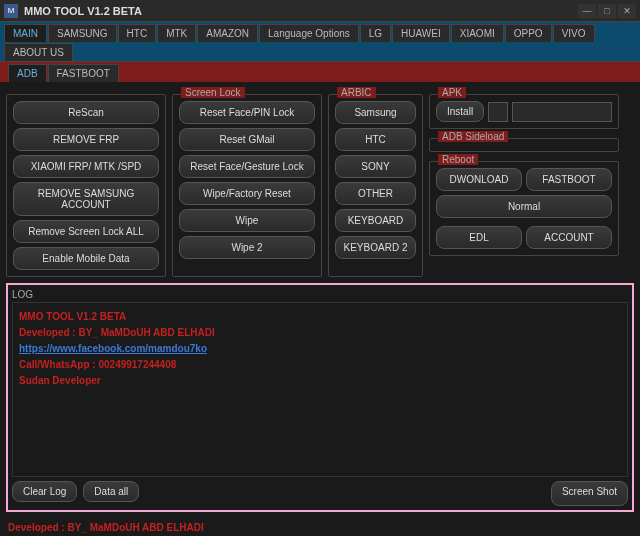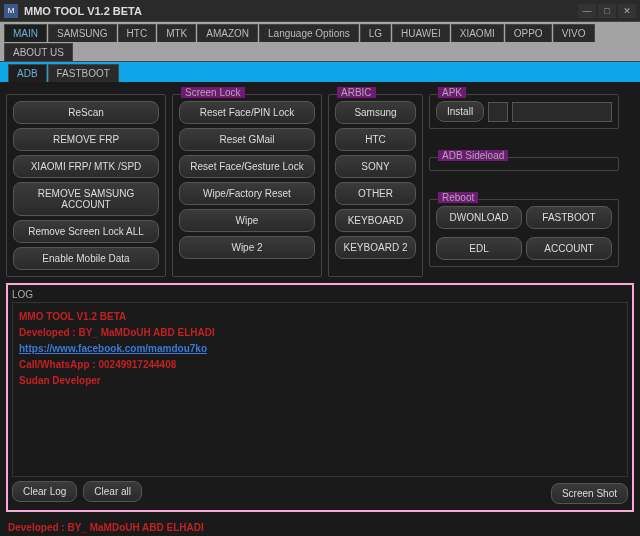--- a/index.html
+++ b/index.html
@@ -2,44 +2,44 @@
 <html><head>
 <meta charset="utf-8">
 <style>
 * { box-sizing: border-box; margin: 0; padding: 0; }
 body { background: #1a1a1a; font-family: Tahoma, Arial, sans-serif; font-size: 11px; color: #ccc; width: 640px; height: 536px; overflow: hidden; }
 .titlebar { background: #2a2a2a; height: 22px; display: flex; align-items: center; padding: 0 4px; border-bottom: 1px solid #444; }
 .titlebar-icon { width: 14px; height: 14px; background: #3a5a8a; margin-right: 6px; display:flex; align-items:center; justify-content:center; font-size:8px; color:#fff; }
 .titlebar-text { color: #ddd; font-weight: bold; font-size: 11px; flex: 1; }
 .win-controls { display: flex; gap: 2px; }
 .win-btn { width: 18px; height: 14px; background: #333; color: #aaa; font-size: 9px; text-align: center; line-height: 14px; cursor: pointer; }
-.tabs-outer { display: flex; background: #a3a3a3; border-bottom: 1px solid #444; padding-top: 2px; padding-left: 4px; gap: 1px; flex-wrap: wrap; }
+.tabs-outer { display: flex; background: #0c4a6e; border-bottom: 1px solid #444; padding-top: 2px; padding-left: 4px; gap: 1px; flex-wrap: wrap; }
 .tab { padding: 3px 8px; background: #2a2a2a; color: #bbb; font-size: 10px; border: 1px solid #444; border-bottom: none; cursor: pointer; }
 .tab.active { background: #1e1e1e; color: #6ab0d8; }
-.tabs-inner { display: flex; background: #0ea5e9; padding-top: 2px; padding-left: 8px; gap: 1px; }
+.tabs-inner { display: flex; background: #7f1d1d; padding-top: 2px; padding-left: 8px; gap: 1px; }
 .content { padding: 6px; }
 .panels-row { display: flex; gap: 6px; margin-bottom: 6px; }
-.col { display: flex; flex-direction: column; gap: 22px; }
+.col { display: flex; flex-direction: column; gap: 3px; }
 .group { border: 1px solid #444; border-radius: 2px; padding: 6px 6px 6px 6px; position: relative; margin-top: 6px; }
-.group-title { position: absolute; top: -8px; left: 8px; background: #701a75; padding: 0 4px; color: #aaa; font-size: 10px; }
+.group-title { position: absolute; top: -8px; left: 8px; background: #7f1d1d; padding: 0 4px; color: #aaa; font-size: 10px; }
 .btn { background: linear-gradient(#3a3a3a,#2a2a2a); border: 1px solid #555; color: #ddd; font-size: 10px; text-align: center; padding: 5px 4px; border-radius: 8px; cursor: pointer; margin-bottom: 4px; width: 100%; }
 .btn:last-child { margin-bottom: 0; }
 .btn-row { display: flex; gap: 4px; }
 .btn-row .btn { flex: 1; margin-bottom: 0; }
 .btn-small { width: auto; padding: 4px 10px; }
 .field-row { display: flex; gap: 4px; align-items: center; }
 .input-box { background: #2a2a2a; border: 1px solid #555; height: 20px; flex: 1; }
 .browse-box { background: #2a2a2a; border: 1px solid #555; width: 20px; height: 20px; }
 .log-group { border: 2px solid #f9a8d4; padding: 4px; }
 .log-label { color: #aaa; font-size: 10px; margin-bottom: 2px; }
 .log-box { background: #1a1a1a; border: 1px solid #333; height: 175px; padding: 6px; font-size: 10px; line-height: 16px; overflow: hidden; }
 .log-line { white-space: nowrap; }
 .red { color: #c62020; font-weight: bold; }
 .link { color: #3a7ad8; text-decoration: underline; font-weight: bold; }
-.bottom-row { display: flex; gap: 6px; margin-top: 4px; align-items: center; }
+.bottom-row { display: flex; gap: 6px; margin-top: 4px; }
 .spacer { flex: 1; }
 .footer { color: #c62020; font-weight: bold; font-size: 10px; padding: 4px 8px; }
 </style>
 </head>
 <body>
 
 <div class="titlebar">
   <div class="titlebar-icon">M</div>
   <div class="titlebar-text">MMO TOOL V1.2 BETA</div>
   <div class="win-controls">
@@ -114,40 +114,41 @@
       <div class="group">
         <div class="group-title">ADB Sideload</div>
       </div>
 
       <div class="group">
         <div class="group-title">Reboot</div>
         <div class="btn-row" style="margin-bottom:4px">
           <div class="btn">DWONLOAD</div>
           <div class="btn">FASTBOOT</div>
         </div>
+        <div class="btn">Normal</div>
         <div class="btn-row" style="margin-top:8px">
           <div class="btn">EDL</div>
           <div class="btn">ACCOUNT</div>
         </div>
       </div>
     </div>
 
   </div>
 
   <div class="log-group">
     <div class="log-label">LOG</div>
     <div class="log-box">
       <div class="log-line red">MMO TOOL V1.2 BETA</div>
       <div class="log-line red">Developed : BY_ MaMDoUH ABD ELHADI</div>
       <div class="log-line link">https://www.facebook.com/mamdou7ko</div>
       <div class="log-line red">Call/WhatsApp : 00249917244408</div>
       <div class="log-line red">Sudan Developer</div>
     </div>
     <div class="bottom-row">
       <div class="btn btn-small">Clear Log</div>
-      <div class="btn btn-small">Clear all</div>
+      <div class="btn btn-small">Data all</div>
       <div class="spacer"></div>
       <div class="btn btn-small">Screen Shot</div>
     </div>
   </div>
 </div>
 
 <div class="footer">Developed : BY_ MaMDoUH ABD ELHADI</div>
 
 </body></html>

